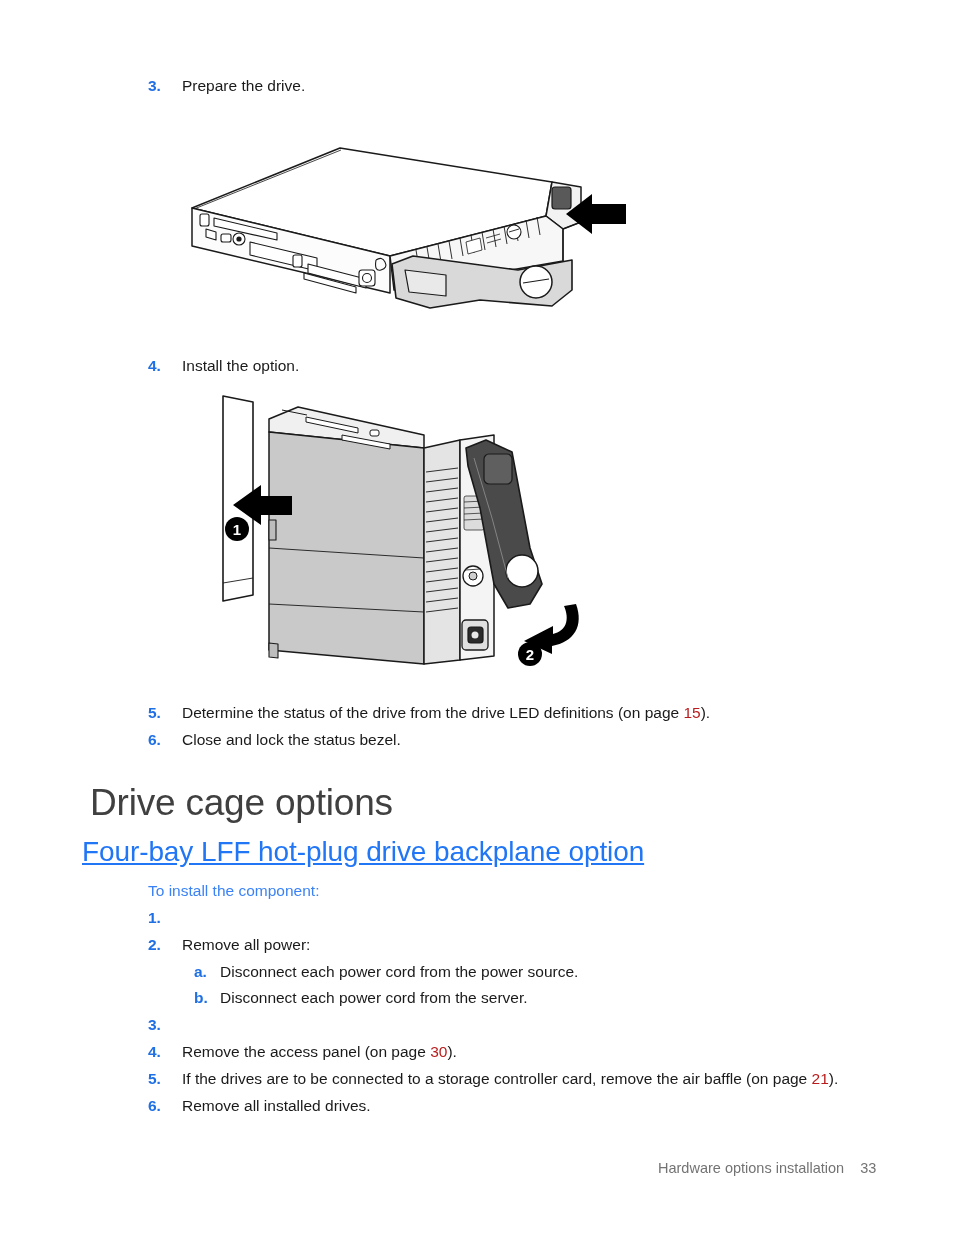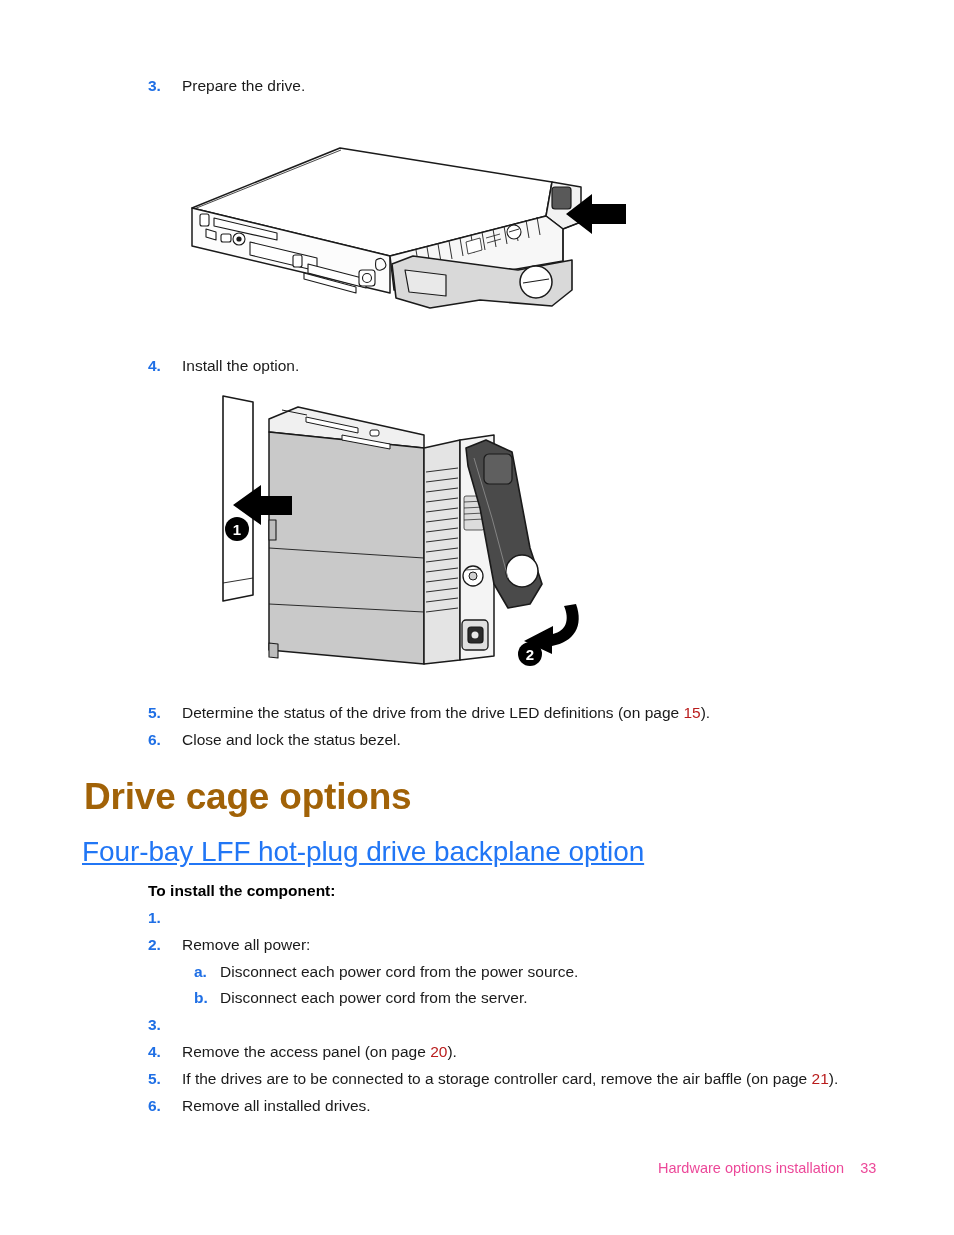--- a/index.html
+++ b/index.html
@@ -43,50 +43,49 @@
   }
   .step .txt {
     color: #1a1a1a;
   }
   .xref { color: #b91c1c; }
 
   .plain {
     position: absolute;
     font-size: 15.5px;
     line-height: 1.35;
-    color: #000000;
-    white-space: nowrap;
-    font-weight: bold;
+    color: #3b82f6;
+    white-space: nowrap;
   }
 
   h1.section-title {
     position: absolute;
-    margin: 2px;
-    font-weight: bold;
-    color: #a16207;
+    margin: 8px;
+    font-weight: normal;
+    color: #404040;
     font-size: 37px;
     letter-spacing: -0.2px;
     line-height: 1;
     white-space: nowrap;
   }
   h2.sub-title {
     position: absolute;
     margin: 0;
     font-weight: normal;
     color: #2176f5;
     font-size: 28px;
     letter-spacing: -0.1px;
     line-height: 1;
     white-space: nowrap;
   }
 
   .footer {
     position: absolute;
     font-size: 14.5px;
-    color: #ec4899;
+    color: #737373;
     white-space: nowrap;
   }
   .footer .pg { margin-left: 16px; }
 
   
   .figure {
     position: absolute;
   }
   .figure svg { display: block; }
 </style>
@@ -295,21 +294,21 @@
     <span class="num" style="width:26px;flex:0 0 26px;">b.</span>
     <span class="txt">Disconnect each power cord from the server.</span>
   </div>
 
   <div class="step" style="left:148px; top:1015px;">
     <span class="num">3.</span>
   </div>
 
   <div class="step" style="left:148px; top:1042px;">
     <span class="num">4.</span>
-    <span class="txt"><span>Remove the access panel (on page </span><span class="xref">20</span><span>).</span></span>
+    <span class="txt"><span>Remove the access panel (on page </span><span class="xref">30</span><span>).</span></span>
   </div>
 
   <div class="step" style="left:148px; top:1069px;">
     <span class="num">5.</span>
     <span class="txt"><span>If the drives are to be connected to a storage controller card, remove the air baffle (on page </span><span class="xref">21</span><span>).</span></span>
   </div>
 
   <div class="step" style="left:148px; top:1096px;">
     <span class="num">6.</span>
     <span class="txt">Remove all installed drives.</span>

